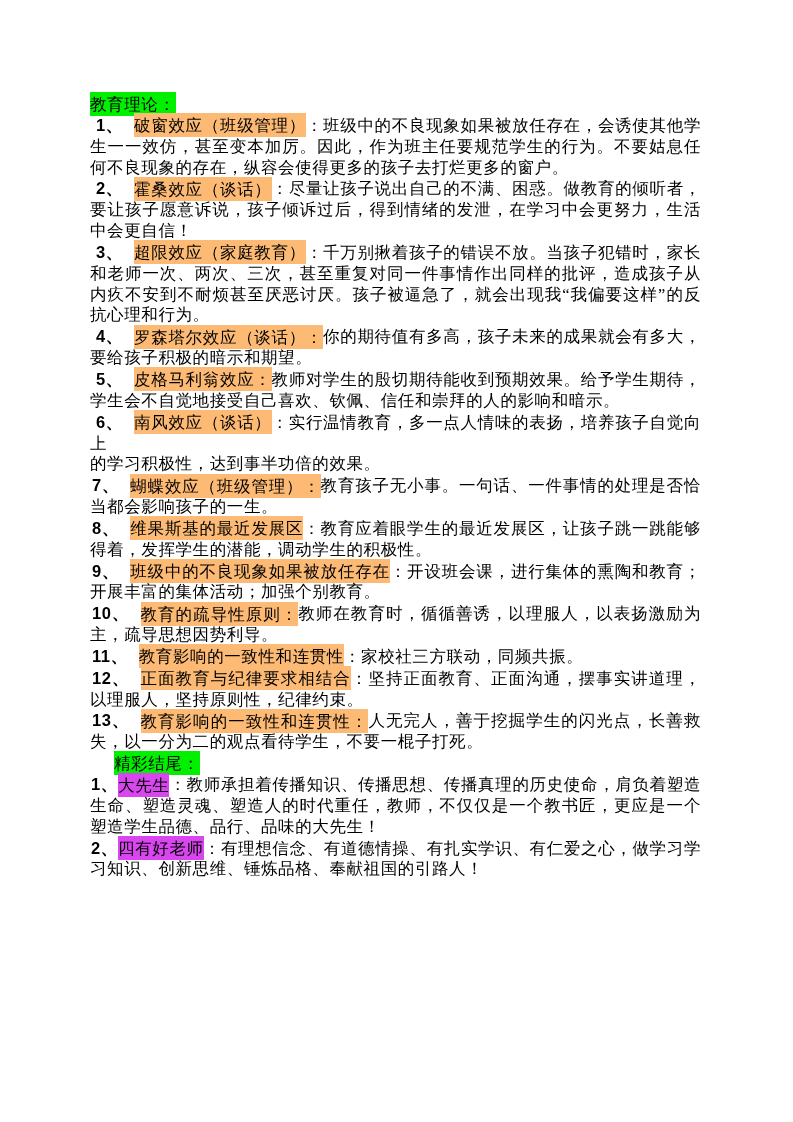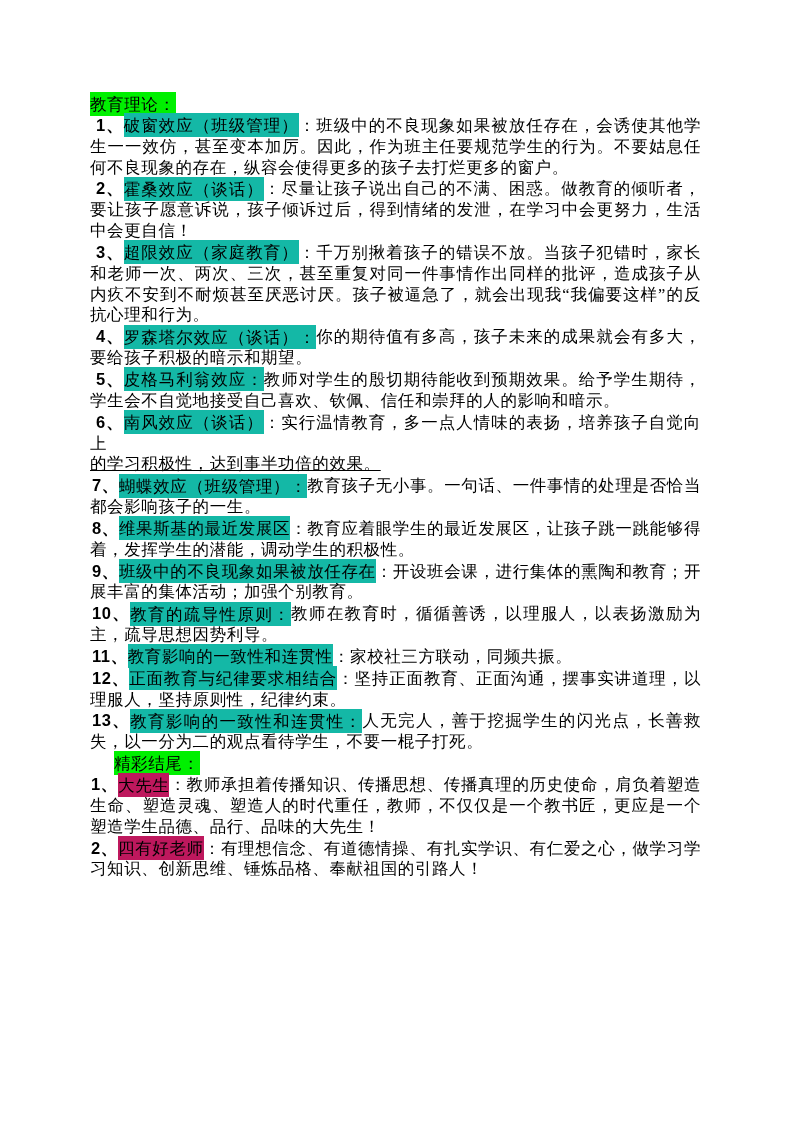--- a/index.html
+++ b/index.html
@@ -15,31 +15,31 @@
     font-size: 16.5px;
     letter-spacing: 0.6px;
     line-height: 20.85px;
     color: #000000;
   }
   p.para { margin: 0; text-align: justify; }
   
   .head-a { margin-left: 27px; }
   .ind-a  { margin-left: 27px; text-indent: 6px; }
   
-  .cont   { margin-left: 6px; text-decoration: underline; }
+  .cont   { margin-left: 6px; }
   
   .ind-b  { margin-left: 14px; text-indent: 2px; }
   
   .head-b { margin-left: 0; padding-left: 24px; }
   .ind-c  { margin-left: 0; text-indent: 1px; }
 
   mark { color: #000000; padding: 2.5px 0; }
   mark.hl-green  { background: #00f000; }
-  mark.hl-red    { background: #14b8a6; }
-  mark.hl-yellow { background: #be185d; margin-top: 13px; }
+  mark.hl-red    { background: #fdba74; margin-left: 11px; }
+  mark.hl-yellow { background: #d946ef; margin-top: 13px; }
 
   .num {
     font-family: "Liberation Sans", "DejaVu Sans", sans-serif;
     font-weight: bold;
   }
 </style>
 </head>
 <body>
 
 <div class="page">

